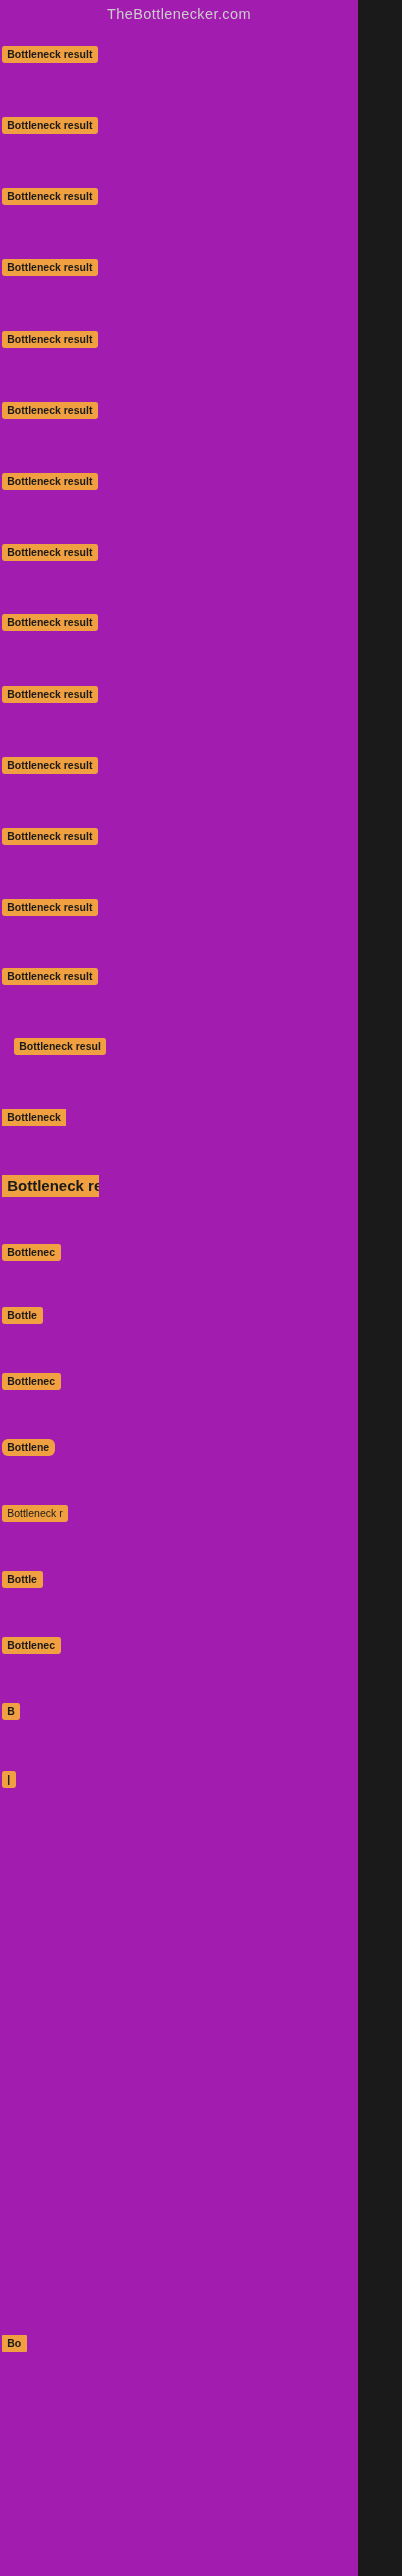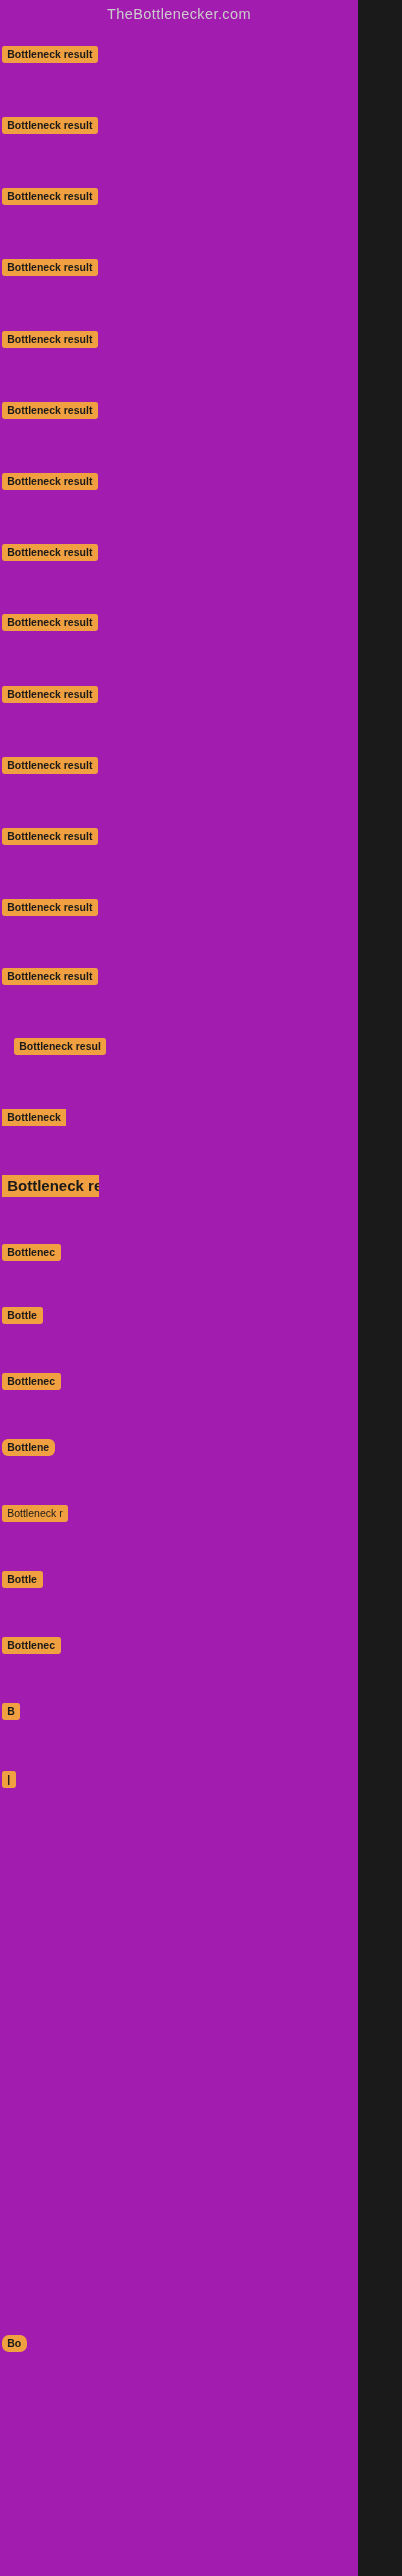--- a/index.html
+++ b/index.html
@@ -45,15 +45,15 @@
     <div style="position: absolute; top: 1175px; left: 1.6px;"><span style="display: inline-block; background-color: rgb(240, 160, 64); color: rgb(26, 26, 26); font-size: 15px; font-weight: bold; padding: 2.4px 5.6px; border-radius: 0; font-family: Arial, sans-serif; max-width: 97px; overflow: hidden; white-space: nowrap;">Bottleneck res</span></div>
     <div style="position: absolute; top: 1244px; left: 1.6px;"><span style="display: inline-block; background-color: rgb(240, 160, 64); color: rgb(26, 26, 26); font-size: 10.5px; font-weight: bold; padding: 2.4px 5.6px; border-radius: 2.4px; font-family: Arial, sans-serif; max-width: 74px; overflow: hidden; white-space: nowrap;">Bottlenec</span></div>
     <div style="position: absolute; top: 1307px; left: 1.6px;"><span style="display: inline-block; background-color: rgb(240, 160, 64); color: rgb(26, 26, 26); font-size: 10.5px; font-weight: bold; padding: 2.4px 5.6px; border-radius: 2.4px; font-family: Arial, sans-serif; max-width: 56px; overflow: hidden; white-space: nowrap;">Bottle</span></div>
     <div style="position: absolute; top: 1373px; left: 1.6px;"><span style="display: inline-block; background-color: rgb(240, 160, 64); color: rgb(26, 26, 26); font-size: 10.5px; font-weight: bold; padding: 2.4px 5.6px; border-radius: 2.4px; font-family: Arial, sans-serif; max-width: 74px; overflow: hidden; white-space: nowrap;">Bottlenec</span></div>
     <div style="position: absolute; top: 1439px; left: 1.6px;"><span style="display: inline-block; background-color: rgb(240, 160, 64); color: rgb(26, 26, 26); font-size: 10.5px; font-weight: bold; padding: 2.4px 5.6px; border-radius: 6px; font-family: Arial, sans-serif; max-width: 68px; overflow: hidden; white-space: nowrap;">Bottlene</span></div>
     <div style="position: absolute; top: 1505px; left: 1.6px;"><span style="display: inline-block; background-color: rgb(240, 160, 64); color: rgb(26, 26, 26); font-size: 10.5px; font-weight: normal; padding: 2.4px 5.6px; border-radius: 2.4px; font-family: Arial, sans-serif; max-width: 89px; overflow: hidden; white-space: nowrap;">Bottleneck r</span></div>
     <div style="position: absolute; top: 1571px; left: 1.6px;"><span style="display: inline-block; background-color: rgb(240, 160, 64); color: rgb(26, 26, 26); font-size: 10.5px; font-weight: bold; padding: 2.4px 5.6px; border-radius: 2.4px; font-family: Arial, sans-serif; max-width: 56px; overflow: hidden; white-space: nowrap;">Bottle</span></div>
     <div style="position: absolute; top: 1637px; left: 1.6px;"><span style="display: inline-block; background-color: rgb(240, 160, 64); color: rgb(26, 26, 26); font-size: 10.5px; font-weight: bold; padding: 2.4px 5.6px; border-radius: 2.4px; font-family: Arial, sans-serif; max-width: 74px; overflow: hidden; white-space: nowrap;">Bottlenec</span></div>
     <div style="position: absolute; top: 1703px; left: 1.6px;"><span style="display: inline-block; background-color: rgb(240, 160, 64); color: rgb(26, 26, 26); font-size: 10.5px; font-weight: bold; padding: 2.4px 5.6px; border-radius: 2.4px; font-family: Arial, sans-serif; max-width: 24px; overflow: hidden; white-space: nowrap;">B</span></div>
     <div style="position: absolute; top: 1771px; left: 1.6px;"><span style="display: inline-block; background-color: rgb(240, 160, 64); color: rgb(26, 26, 26); font-size: 10.5px; font-weight: bold; padding: 2.4px 5.6px; border-radius: 2.4px; font-family: Arial, sans-serif; max-width: 16px; overflow: hidden; white-space: nowrap;">|</span></div>
-    <div style="position: absolute; top: 2335px; left: 1.6px;"><span style="display: inline-block; background-color: rgb(240, 160, 64); color: rgb(26, 26, 26); font-size: 10.5px; font-weight: bold; padding: 2.4px 5.6px; border-radius: 7px; font-family: Arial, sans-serif; max-width: 27px; overflow: hidden; white-space: nowrap;">Bo</span></div>
+    <div style="position: absolute; top: 2335px; left: 1.6px;"><span style="display: inline-block; background-color: rgb(240, 160, 64); color: rgb(26, 26, 26); font-size: 10.5px; font-weight: bold; padding: 2.4px 5.6px; border-radius: 1px; font-family: Arial, sans-serif; max-width: 27px; overflow: hidden; white-space: nowrap;">Bo</span></div>
   </div>
 
 
 </body></html>

